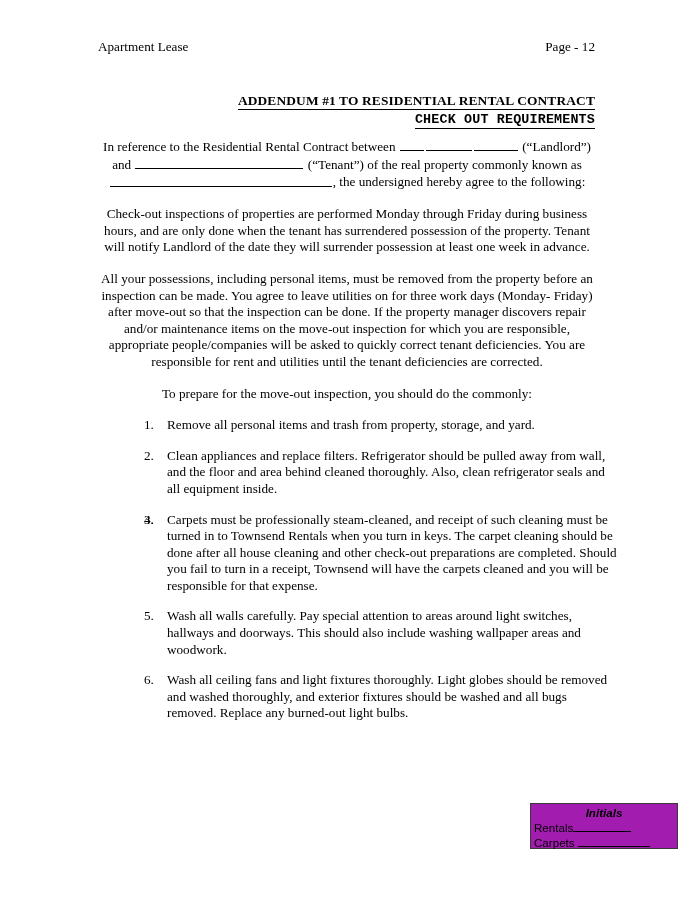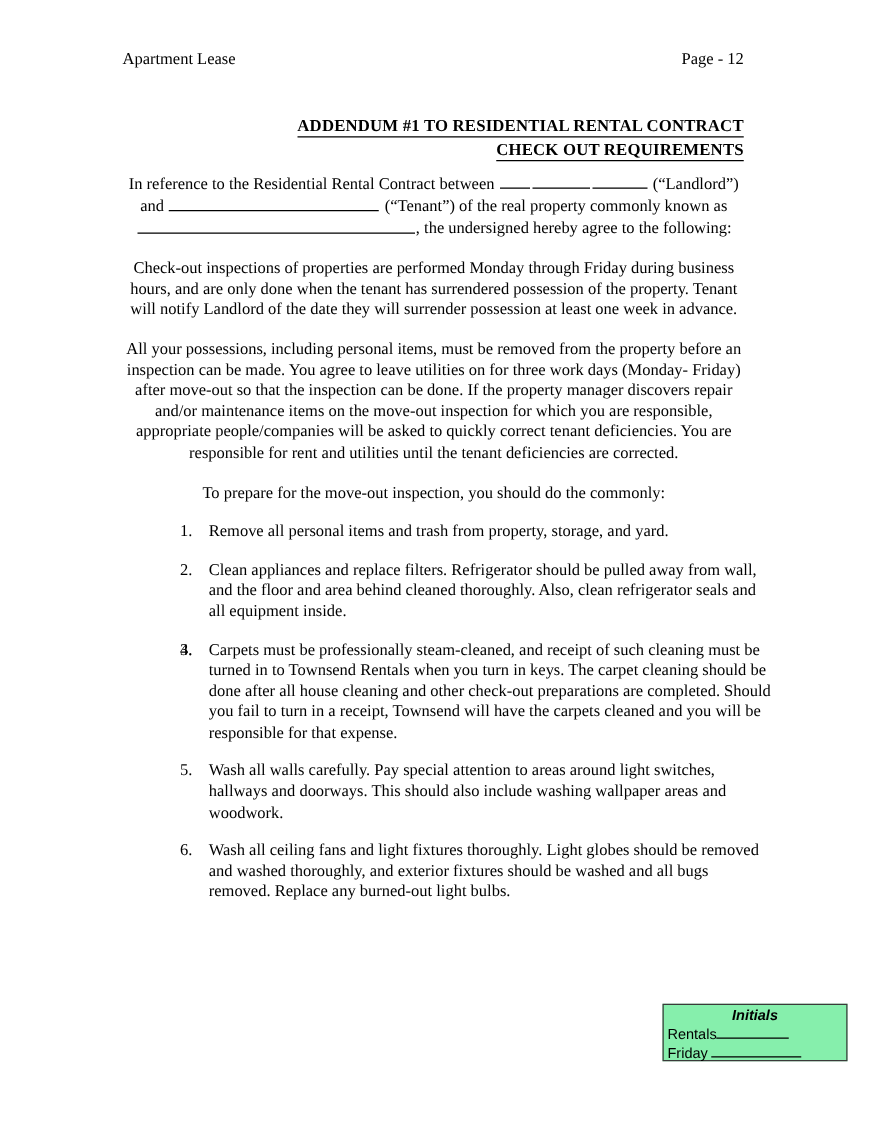--- a/index.html
+++ b/index.html
@@ -47,21 +47,21 @@
     font-weight: bold;
     font-size: 13.4px;
     line-height: 17px;
     letter-spacing: 0.15px;
   }
   .title-block .tline {
     display: inline-block;
     border-bottom: 1.3px solid #000;
     padding-bottom: 0px;
   }
-  .title-block .tline2-wrap { display: block; margin-top: 1px; }
+  .title-block .tline2-wrap { display: block; margin-top: 1px; font-family: Liberation Mono, monospace; }
 
   
   .content {
     position: absolute;
     left: 98px;
     top: 138px;
     width: 498px;
     font-size: 13.2px;
     line-height: 16.6px;
     text-align: left;
@@ -108,21 +108,21 @@
 
   
   .initials-box {
     position: absolute;
     left: 530px;
     top: 803px;
     width: 148px;
     height: 46px;
     box-sizing: border-box;
     border: 1.1px solid #3a3a3a;
-    background: #86efac;
+    background: #a21caf;
     font-family: "Liberation Sans", "DejaVu Sans", sans-serif;
     font-size: 11.4px;
     line-height: 14px;
     padding: 2px 3px 0 3px;
   }
   .initials-box .ib-title {
     text-align: center;
     font-weight: bold;
     font-style: italic;
     font-size: 11.6px;
@@ -189,16 +189,16 @@
       <li>
         <span class="num">6.</span><span>Wash all ceiling fans and light fixtures thoroughly. Light globes should be removed and washed thoroughly, and exterior fixtures should be washed and all bugs removed. Replace any burned-out light bulbs.</span>
       </li>
     </ol>
 
   </div>
 
   <div class="initials-box">
     <div class="ib-title">Initials</div>
     <div class="ib-row"><span>Rentals</span><span class="ib-blank w1"></span></div>
-    <div class="ib-row"><span>Friday </span><span class="ib-blank w2"></span></div>
+    <div class="ib-row"><span>Carpets </span><span class="ib-blank w2"></span></div>
   </div>
 
 </div>
 
 </body></html>

